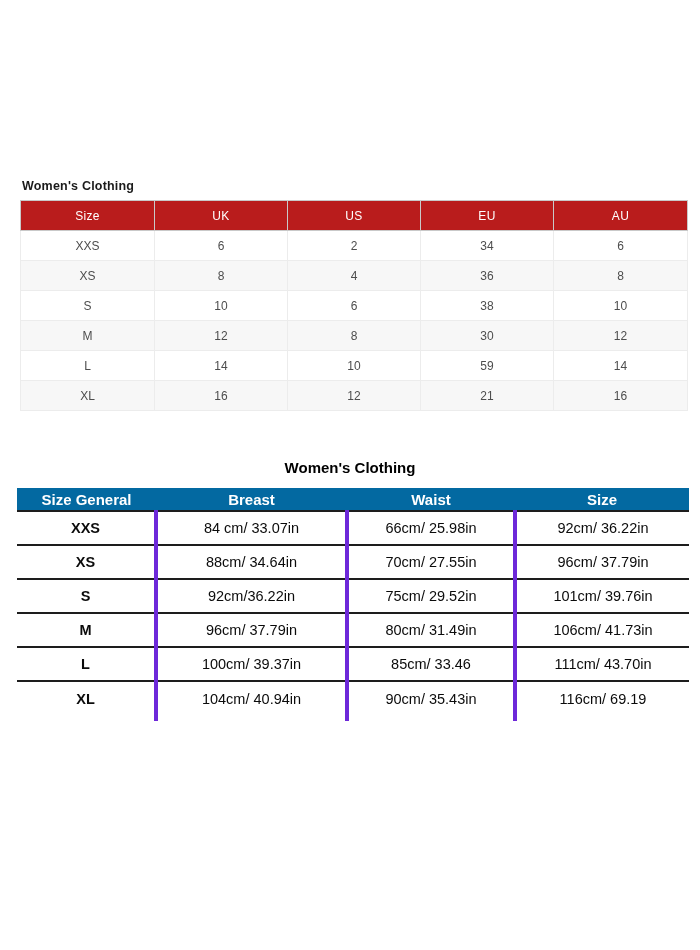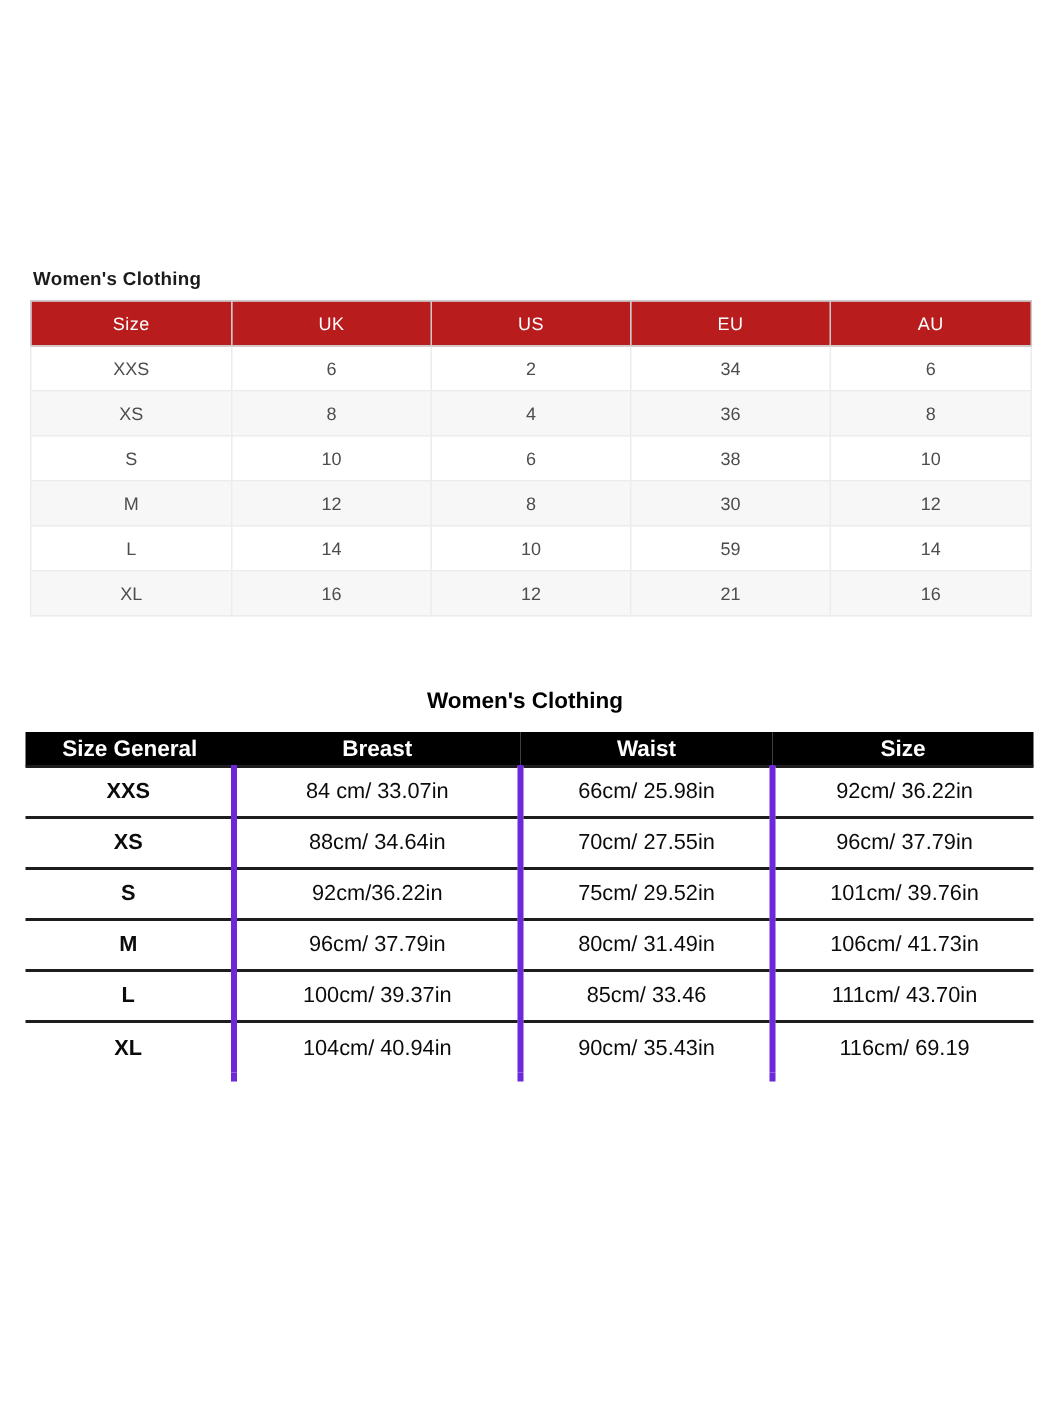--- a/index.html
+++ b/index.html
@@ -38,21 +38,21 @@
   
   .chart2-title {
     position: absolute; top: 459px; left: 0; width: 700px;
     text-align: center; font-size: 15px; font-weight: 700; color: #000000;
   }
   .table2 {
     position: absolute; top: 488px; left: 17px;
     width: 672px; border-collapse: collapse; table-layout: fixed;
   }
   .table2 th {
-    background: #000000; color: #ffffff;
+    background: #0369a1; color: #ffffff;
     font-weight: 700; font-size: 15px;
     height: 23px; text-align: center; padding: 0;
   }
   .table2 tbody tr { border-top: 2px solid #1d1d1d; }
   .table2 tbody td {
     height: 34px; text-align: center;
     font-size: 14.5px; color: #0b0b0b; padding: 0;
     background: #ffffff;
   }
   .table2 tbody td + td { border-left: 4px solid #6d28d9; }

